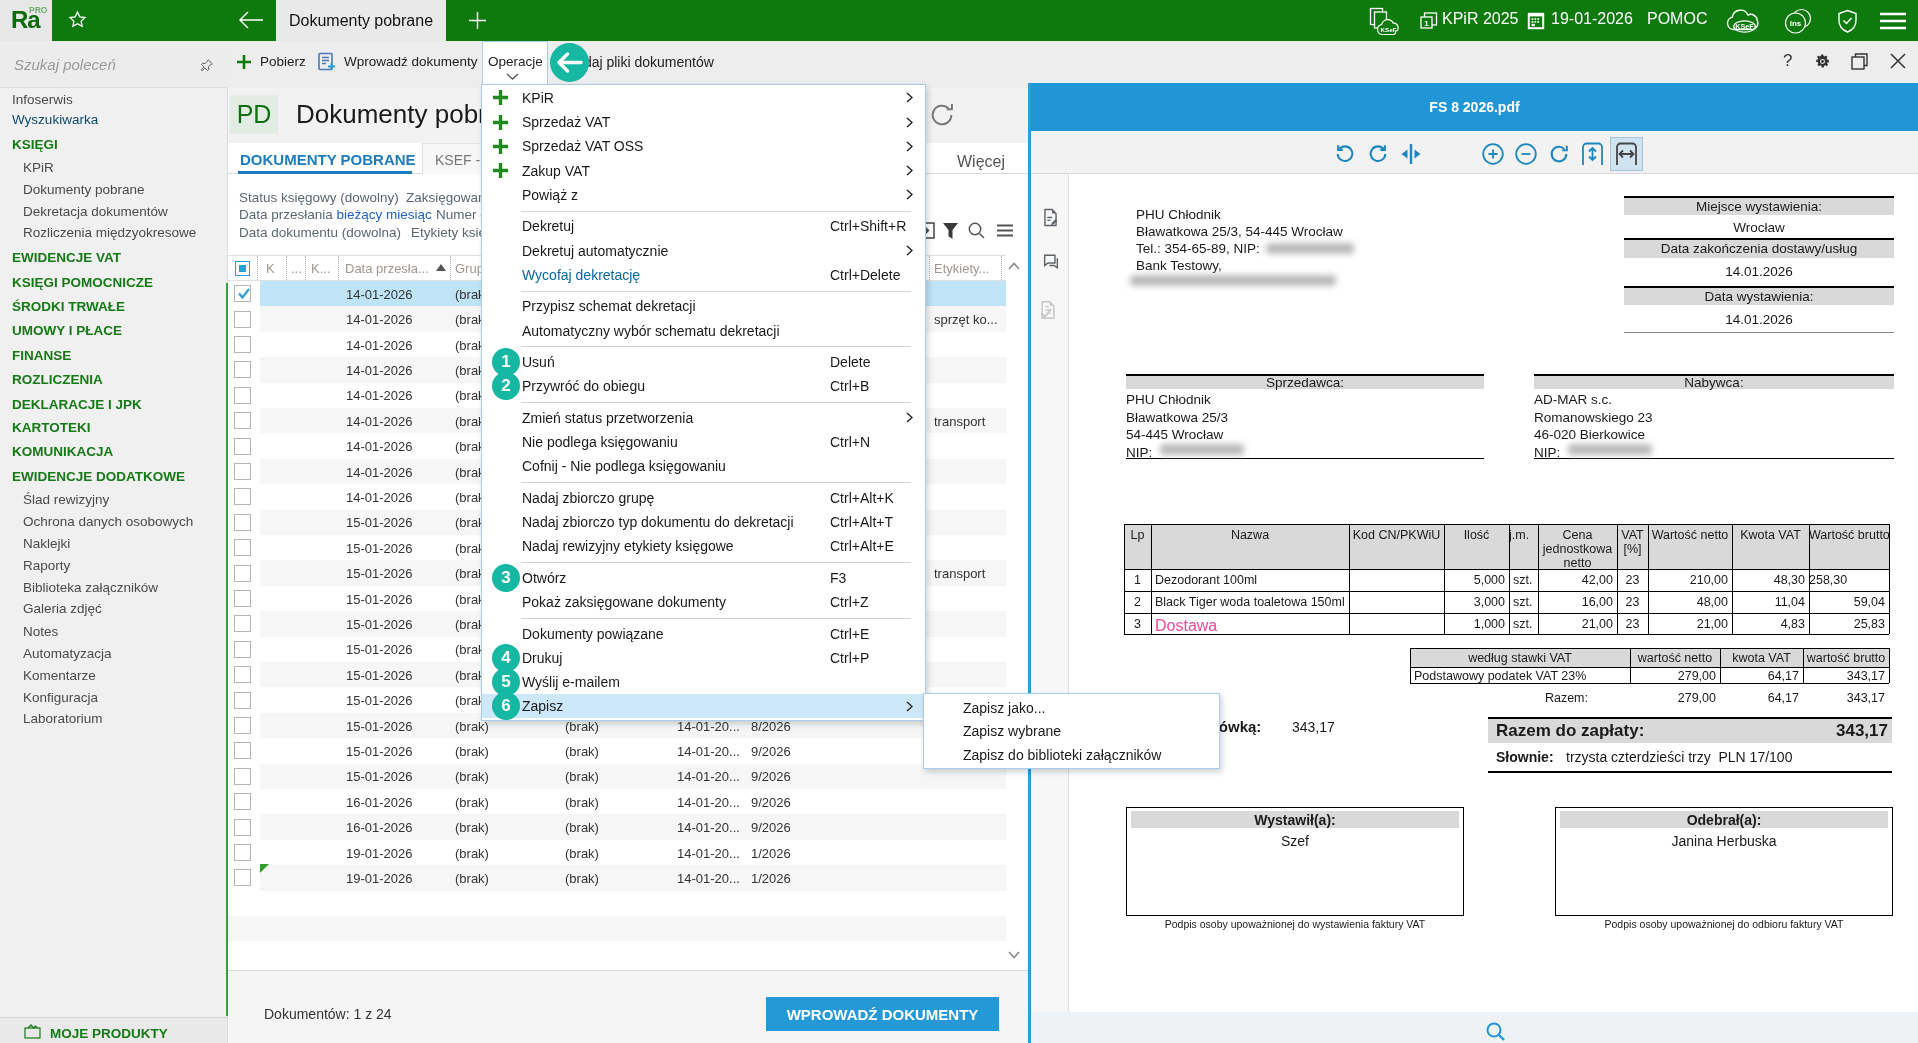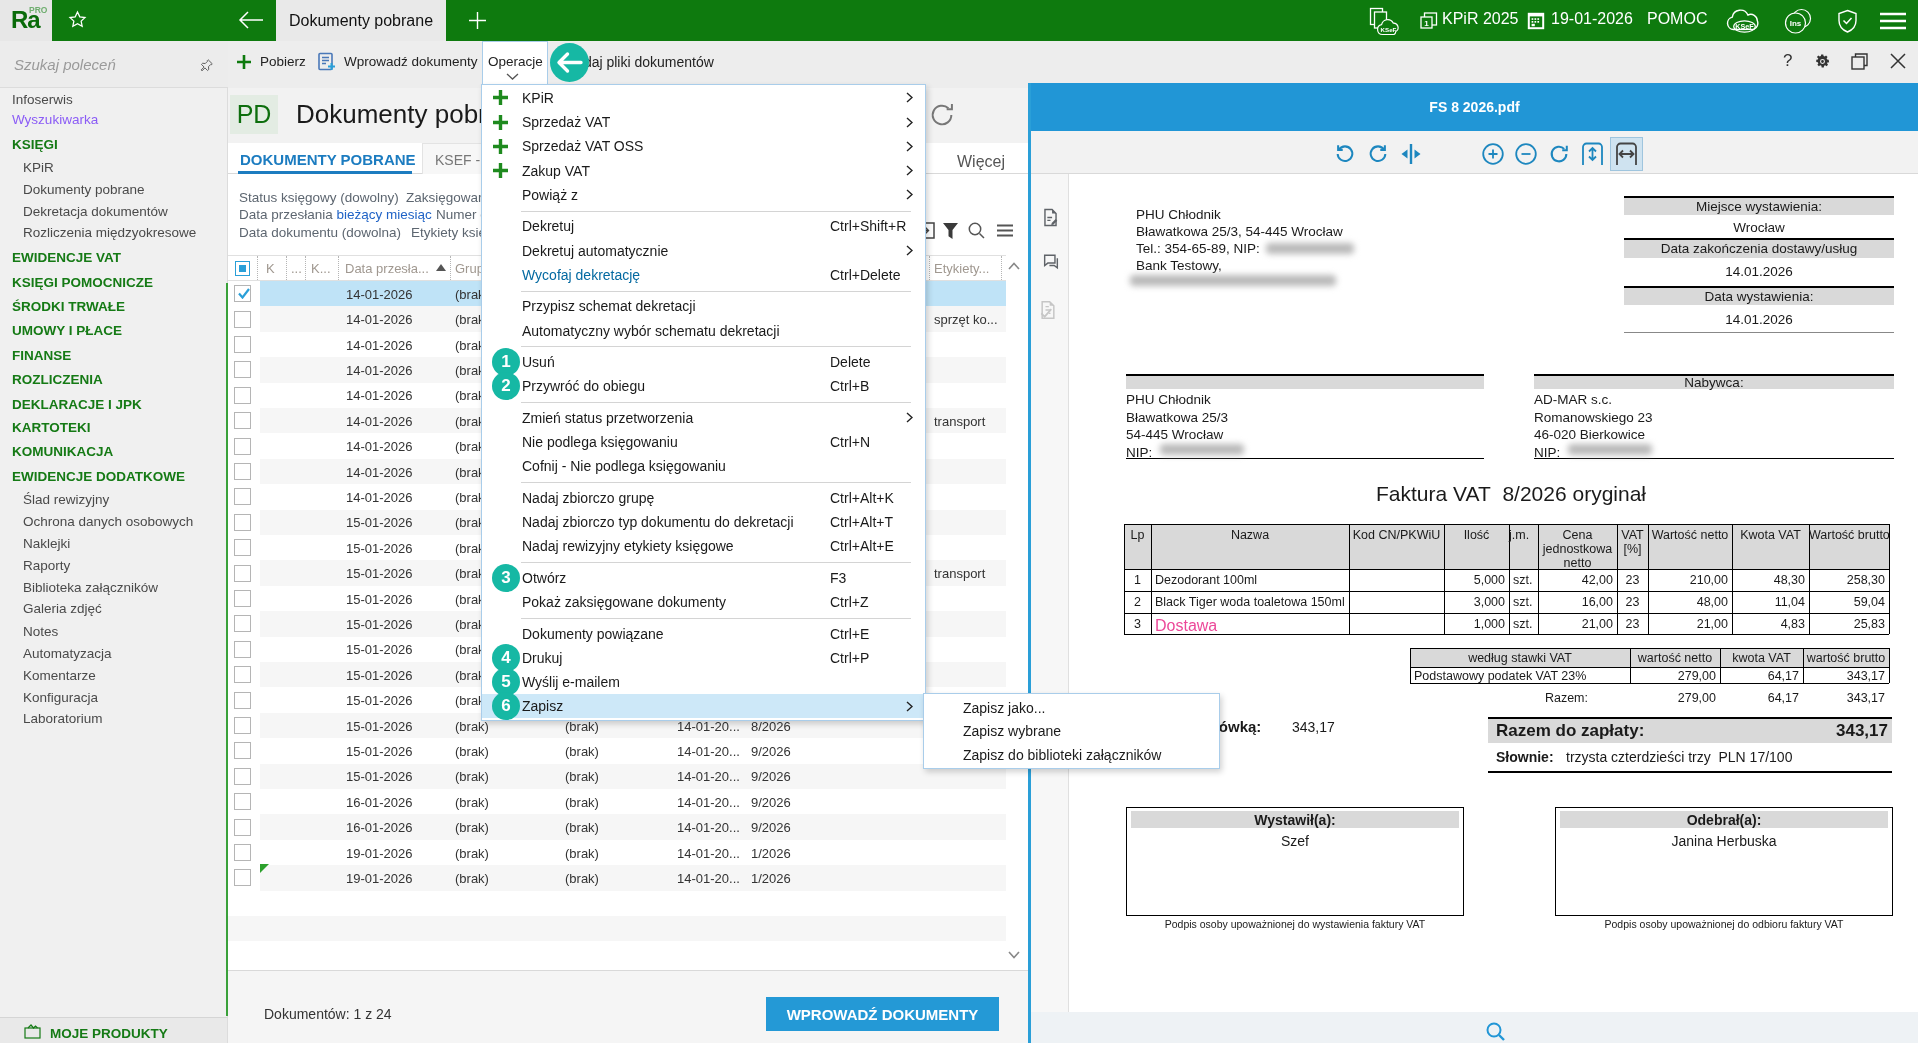--- a/index.html
+++ b/index.html
@@ -100,21 +100,21 @@
 <svg class="abs" style="left:1890px;top:53px" width="16" height="16" viewBox="0 0 16 16">
       <path d="M1 1l14 14M15 1L1 15" stroke="#333" stroke-width="1.5"></path>
     </svg>
 <div class="abs" style="left:0;top:41px;width:228px;height:1002px;background:#f0f0f0;border-right:1px solid #dcdcdc"></div>
 <div class="abs" style="left:0;top:41px;width:228px;height:47px;background:#ececec;border-bottom:1px solid #dcdcdc"></div>
 <div class="abs" style="left:14px;top:56px;font-size:15px;font-style:italic;color:#9a9a9a">Szukaj poleceń</div>
 <svg class="abs" style="left:200px;top:58px" width="14" height="14" viewBox="0 0 24 24">
       <path d="M14 3l7 7-1.5 1.5-1-.5-4 4 .5 4.5-2 2-4.5-4.5L3.5 22 2 20.5l5-5L2.5 11l2-2 4.5.5 4-4-.5-1z" fill="none" stroke="#555" stroke-width="1.6"></path>
     </svg>
 <div class="abs" style="left:12px;top:92px;font-size:13.5px;color:#4a4a4a">Infoserwis</div>
-<div class="abs" style="left:12px;top:112px;font-size:13.5px;color:#8b5cf6">Wyszukiwarka</div>
+<div class="abs" style="left:12px;top:112px;font-size:13.5px;color:#0c4a6e">Wyszukiwarka</div>
 <div class="abs" style="left:12px;top:137px;font-size:13.5px;font-weight:bold;color:#157a15">KSIĘGI</div>
 <div class="abs" style="left:23px;top:160px;font-size:13.5px;color:#4a4a4a">KPiR</div>
 <div class="abs" style="left:23px;top:182px;font-size:13.5px;color:#4a4a4a">Dokumenty pobrane</div>
 <div class="abs" style="left:23px;top:204px;font-size:13.5px;color:#4a4a4a">Dekretacja dokumentów</div>
 <div class="abs" style="left:23px;top:225px;font-size:13.5px;color:#4a4a4a">Rozliczenia międzyokresowe</div>
 <div class="abs" style="left:12px;top:250px;font-size:13.5px;font-weight:bold;color:#157a15">EWIDENCJE VAT</div>
 <div class="abs" style="left:12px;top:275px;font-size:13.5px;font-weight:bold;color:#157a15">KSIĘGI POMOCNICZE</div>
 <div class="abs" style="left:12px;top:299px;font-size:13.5px;font-weight:bold;color:#157a15">ŚRODKI TRWAŁE</div>
 <div class="abs" style="left:12px;top:323px;font-size:13.5px;font-weight:bold;color:#157a15">UMOWY I PŁACE</div>
 <div class="abs" style="left:12px;top:348px;font-size:13.5px;font-weight:bold;color:#157a15">FINANSE</div>
@@ -514,35 +514,35 @@
 <div class="abs" style="left:1459px;top:199px;width:600px;text-align:center;font-size:13.5px;font-weight:normal;color:#1a1a1a;white-space:nowrap;">Miejsce wystawienia:</div>
 <div class="abs" style="left:1459px;top:220px;width:600px;text-align:center;font-size:13.5px;font-weight:normal;color:#1a1a1a;white-space:nowrap;">Wrocław</div>
 <div class="abs" style="left:1624px;top:238px;width:270px;height:20px;background:#d9d9d9;border-top:2px solid #000"></div>
 <div class="abs" style="left:1459px;top:241px;width:600px;text-align:center;font-size:13.5px;font-weight:normal;color:#1a1a1a;white-space:nowrap;">Data zakończenia dostawy/usług</div>
 <div class="abs" style="left:1459px;top:264px;width:600px;text-align:center;font-size:13.5px;font-weight:normal;color:#1a1a1a;white-space:nowrap;">14.01.2026</div>
 <div class="abs" style="left:1624px;top:286px;width:270px;height:19px;background:#d9d9d9;border-top:2px solid #000"></div>
 <div class="abs" style="left:1459px;top:289px;width:600px;text-align:center;font-size:13.5px;font-weight:normal;color:#1a1a1a;white-space:nowrap;">Data wystawienia:</div>
 <div class="abs" style="left:1459px;top:312px;width:600px;text-align:center;font-size:13.5px;font-weight:normal;color:#1a1a1a;white-space:nowrap;">14.01.2026</div>
 <div class="abs" style="left:1624px;top:332px;width:270px;height:1px;background:#888"></div>
 <div class="abs" style="left:1126px;top:374px;width:358px;height:15px;background:#d9d9d9;border-top:2px solid #000"></div>
+<div class="abs" style="left:1005px;top:375px;width:600px;text-align:center;font-size:13.5px;font-weight:normal;color:#1a1a1a;white-space:nowrap;">Sprzedawca:</div>
 <div class="abs" style="left:1126px;top:392px;font-size:13.5px;font-weight:normal;color:#1a1a1a;white-space:nowrap;">PHU Chłodnik</div>
 <div class="abs" style="left:1126px;top:409.5px;font-size:13.5px;font-weight:normal;color:#1a1a1a;white-space:nowrap;">Bławatkowa 25/3</div>
 <div class="abs" style="left:1126px;top:427.0px;font-size:13.5px;font-weight:normal;color:#1a1a1a;white-space:nowrap;">54-445 Wrocław</div>
 <div class="abs" style="left:1126px;top:444.5px;font-size:13.5px;font-weight:normal;color:#1a1a1a;white-space:nowrap;">NIP:</div>
 <div class="abs" style="left:1126px;top:458px;width:358px;height:1px;background:#000"></div>
 <div class="abs" style="left:1160px;top:444px;width:84px;height:11px;background:#b9b9b9;border-radius:4px;filter:blur(3px)"></div>
 <div class="abs" style="left:1534px;top:374px;width:360px;height:15px;background:#d9d9d9;border-top:2px solid #000"></div>
 <div class="abs" style="left:1414px;top:375px;width:600px;text-align:center;font-size:13.5px;font-weight:normal;color:#1a1a1a;white-space:nowrap;">Nabywca:</div>
 <div class="abs" style="left:1534px;top:392px;font-size:13.5px;font-weight:normal;color:#1a1a1a;white-space:nowrap;">AD-MAR s.c.</div>
 <div class="abs" style="left:1534px;top:409.5px;font-size:13.5px;font-weight:normal;color:#1a1a1a;white-space:nowrap;">Romanowskiego 23</div>
 <div class="abs" style="left:1534px;top:427.0px;font-size:13.5px;font-weight:normal;color:#1a1a1a;white-space:nowrap;">46-020 Bierkowice</div>
 <div class="abs" style="left:1534px;top:444.5px;font-size:13.5px;font-weight:normal;color:#1a1a1a;white-space:nowrap;">NIP:</div>
 <div class="abs" style="left:1534px;top:458px;width:360px;height:1px;background:#000"></div>
 <div class="abs" style="left:1568px;top:444px;width:84px;height:11px;background:#b9b9b9;border-radius:4px;filter:blur(3px)"></div>
-<div class="abs" style="left:1211px;top:482px;width:600px;text-align:center;font-size:21px;font-weight:normal;color:#1a1a1a;white-space:nowrap;">Faktura VAT&nbsp; 8/2026 oryginał</div>
 <div class="abs" style="left:1124px;top:524px;width:765px;height:45px;background:#d9d9d9"></div>
 <div class="abs" style="left:1124px;top:524px;width:765px;height:1px;background:#000"></div>
 <div class="abs" style="left:1124px;top:569px;width:765px;height:1px;background:#000"></div>
 <div class="abs" style="left:1124px;top:591px;width:765px;height:1px;background:#000"></div>
 <div class="abs" style="left:1124px;top:613px;width:765px;height:1px;background:#000"></div>
 <div class="abs" style="left:1124px;top:634px;width:765px;height:1px;background:#000"></div>
 <div class="abs" style="left:1124px;top:524px;width:1px;height:110px;background:#000"></div>
 <div class="abs" style="left:1151px;top:524px;width:1px;height:110px;background:#000"></div>
 <div class="abs" style="left:1349px;top:524px;width:1px;height:110px;background:#000"></div>
 <div class="abs" style="left:1444px;top:524px;width:1px;height:110px;background:#000"></div>
@@ -564,21 +564,21 @@
 <div class="abs" style="left:1732px;top:528px;width:77px;text-align:center;font-size:12.5px;color:#1a1a1a;font-weight:normal;white-space:nowrap">Kwota VAT</div>
 <div class="abs" style="left:1809px;top:528px;width:80px;text-align:center;font-size:12.5px;color:#1a1a1a;font-weight:normal;white-space:nowrap">Wartość brutto</div>
 <div class="abs" style="left:1124px;top:573px;width:27px;text-align:center;font-size:12.5px;color:#1a1a1a;font-weight:normal;white-space:nowrap">1</div>
 <div class="abs" style="left:1155px;top:573px;font-size:12.5px;color:#1a1a1a;font-weight:normal;white-space:nowrap">Dezodorant 100ml</div>
 <div class="abs" style="left:1444px;top:573px;width:61px;text-align:right;font-size:12.5px;color:#1a1a1a;font-weight:normal;white-space:nowrap">5,000</div>
 <div class="abs" style="left:1513px;top:573px;font-size:12.5px;color:#1a1a1a;font-weight:normal;white-space:nowrap">szt.</div>
 <div class="abs" style="left:1538px;top:573px;width:75px;text-align:right;font-size:12.5px;color:#1a1a1a;font-weight:normal;white-space:nowrap">42,00</div>
 <div class="abs" style="left:1617px;top:573px;width:31px;text-align:center;font-size:12.5px;color:#1a1a1a;font-weight:normal;white-space:nowrap">23</div>
 <div class="abs" style="left:1648px;top:573px;width:80px;text-align:right;font-size:12.5px;color:#1a1a1a;font-weight:normal;white-space:nowrap">210,00</div>
 <div class="abs" style="left:1732px;top:573px;width:73px;text-align:right;font-size:12.5px;color:#1a1a1a;font-weight:normal;white-space:nowrap">48,30</div>
-<div class="abs" style="left:1809px;top:573px;width:76px;text-align:right;font-size:12.5px;color:#1a1a1a;font-weight:normal;white-space:nowrap">258,30</div>
+<div class="abs" style="left:1809px;top:573px;width:76px;font-size:12.5px;color:#1a1a1a;font-weight:normal;white-space:nowrap">258,30</div>
 <div class="abs" style="left:1124px;top:595px;width:27px;text-align:center;font-size:12.5px;color:#1a1a1a;font-weight:normal;white-space:nowrap">2</div>
 <div class="abs" style="left:1155px;top:595px;font-size:12.5px;color:#1a1a1a;font-weight:normal;white-space:nowrap">Black Tiger woda toaletowa 150ml</div>
 <div class="abs" style="left:1444px;top:595px;width:61px;text-align:right;font-size:12.5px;color:#1a1a1a;font-weight:normal;white-space:nowrap">3,000</div>
 <div class="abs" style="left:1513px;top:595px;font-size:12.5px;color:#1a1a1a;font-weight:normal;white-space:nowrap">szt.</div>
 <div class="abs" style="left:1538px;top:595px;width:75px;text-align:right;font-size:12.5px;color:#1a1a1a;font-weight:normal;white-space:nowrap">16,00</div>
 <div class="abs" style="left:1617px;top:595px;width:31px;text-align:center;font-size:12.5px;color:#1a1a1a;font-weight:normal;white-space:nowrap">23</div>
 <div class="abs" style="left:1648px;top:595px;width:80px;text-align:right;font-size:12.5px;color:#1a1a1a;font-weight:normal;white-space:nowrap">48,00</div>
 <div class="abs" style="left:1732px;top:595px;width:73px;text-align:right;font-size:12.5px;color:#1a1a1a;font-weight:normal;white-space:nowrap">11,04</div>
 <div class="abs" style="left:1809px;top:595px;width:76px;text-align:right;font-size:12.5px;color:#1a1a1a;font-weight:normal;white-space:nowrap">59,04</div>
 <div class="abs" style="left:1124px;top:617px;width:27px;text-align:center;font-size:12.5px;color:#1a1a1a;font-weight:normal;white-space:nowrap">3</div>

